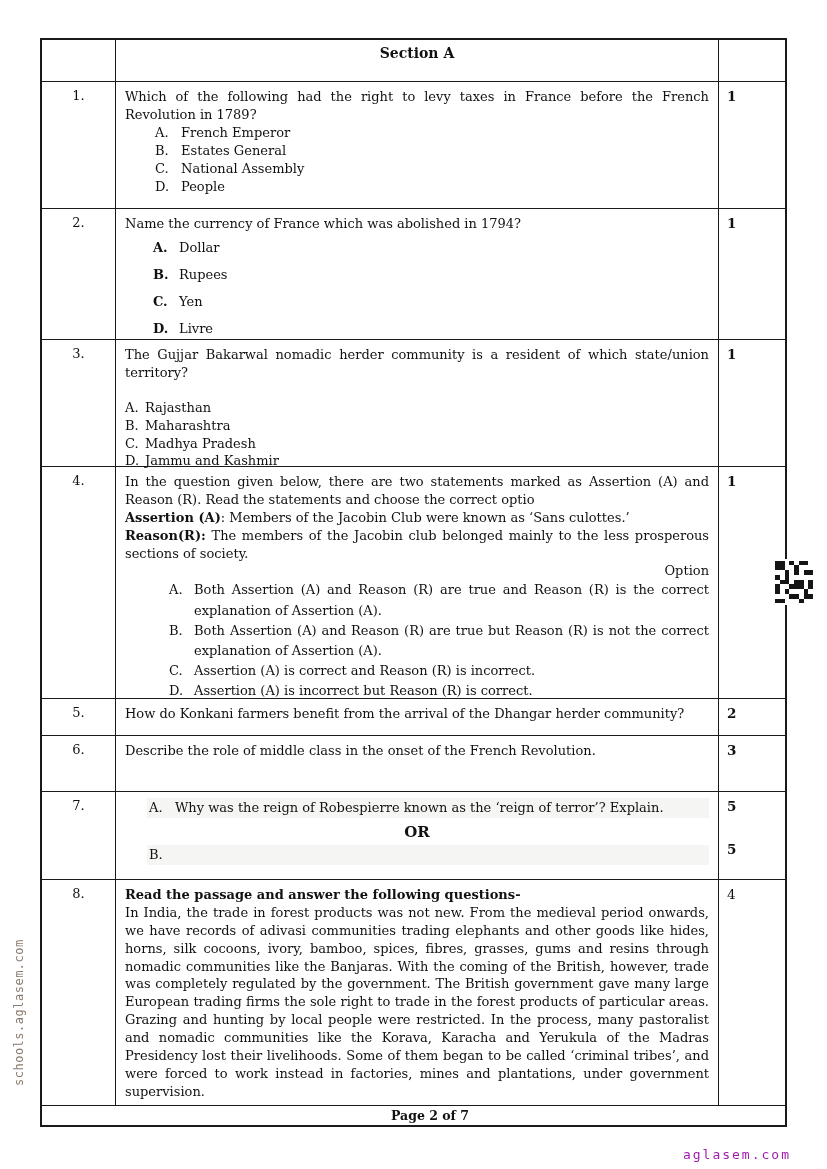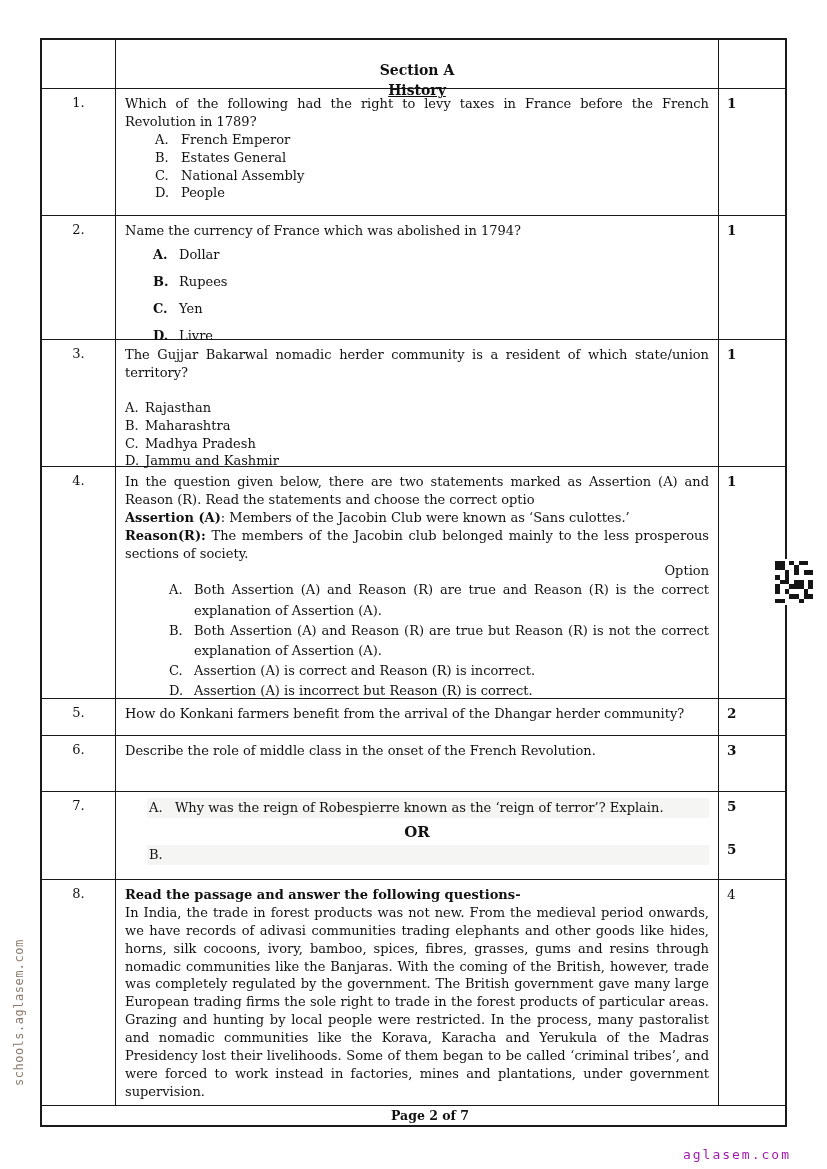--- a/index.html
+++ b/index.html
@@ -24,21 +24,21 @@
   }
   .col-marks { flex:0 0 66px; padding:6px 0 0 8px; font-size:13.5px; font-weight:bold; }
   .col-marks.normal { font-weight:normal; }
   .h-hdr{min-height:42px} .h1{min-height:127px} .h2{min-height:124px}
   .h3{min-height:127px} .h4{min-height:232px} .h5{min-height:37px}
   .h6{min-height:56px} .h7{min-height:88px} .h8{flex:1 1 auto}
   .footer-row {
     border-bottom:none; min-height:19px; display:flex; align-items:center;
     justify-content:center; font-size:12.5px; font-weight:bold;padding-left:33px;
   }
-  .header-cell { text-align:center; font-weight:bold; font-size:14px; line-height:1.45; padding-top:20px; }
+  .header-cell { text-align:center; font-weight:bold; font-size:14px; line-height:1.45; padding-top:3px; }
   .section-subject { text-decoration:underline; }
   .justify { text-align:justify; }
   .bold { font-weight:bold; }
   .opt { display:flex; }
   .opt-letter { flex:0 0 26px; }
   .opt-text { flex:1 1 auto; }
   .list-q1 { margin-left:30px; }
   .list-q2 { margin-left:28px; margin-top:6px; }
   .list-q2 .opt { margin-bottom:9px; }
   .list-q2 .opt-letter { font-weight:bold; }
@@ -70,21 +70,20 @@
 
 <div class="watermark-left">schools.aglasem.com</div>
 
 <div class="page-border">
   <div class="qtable">
 
     <div class="row h-hdr">
       <div class="col-num"></div>
       <div class="col-text header-cell">
         <div>Section A</div>
-        <div class="section-subject">History</div>
       </div>
       <div class="col-marks"></div>
     </div>
 
     <div class="row h1">
       <div class="col-num">1.</div>
       <div class="col-text">
         <p class="justify">Which of the following had the right to levy taxes in France before the French Revolution in 1789?</p>
         <div class="list-q1">
           <div class="opt">

